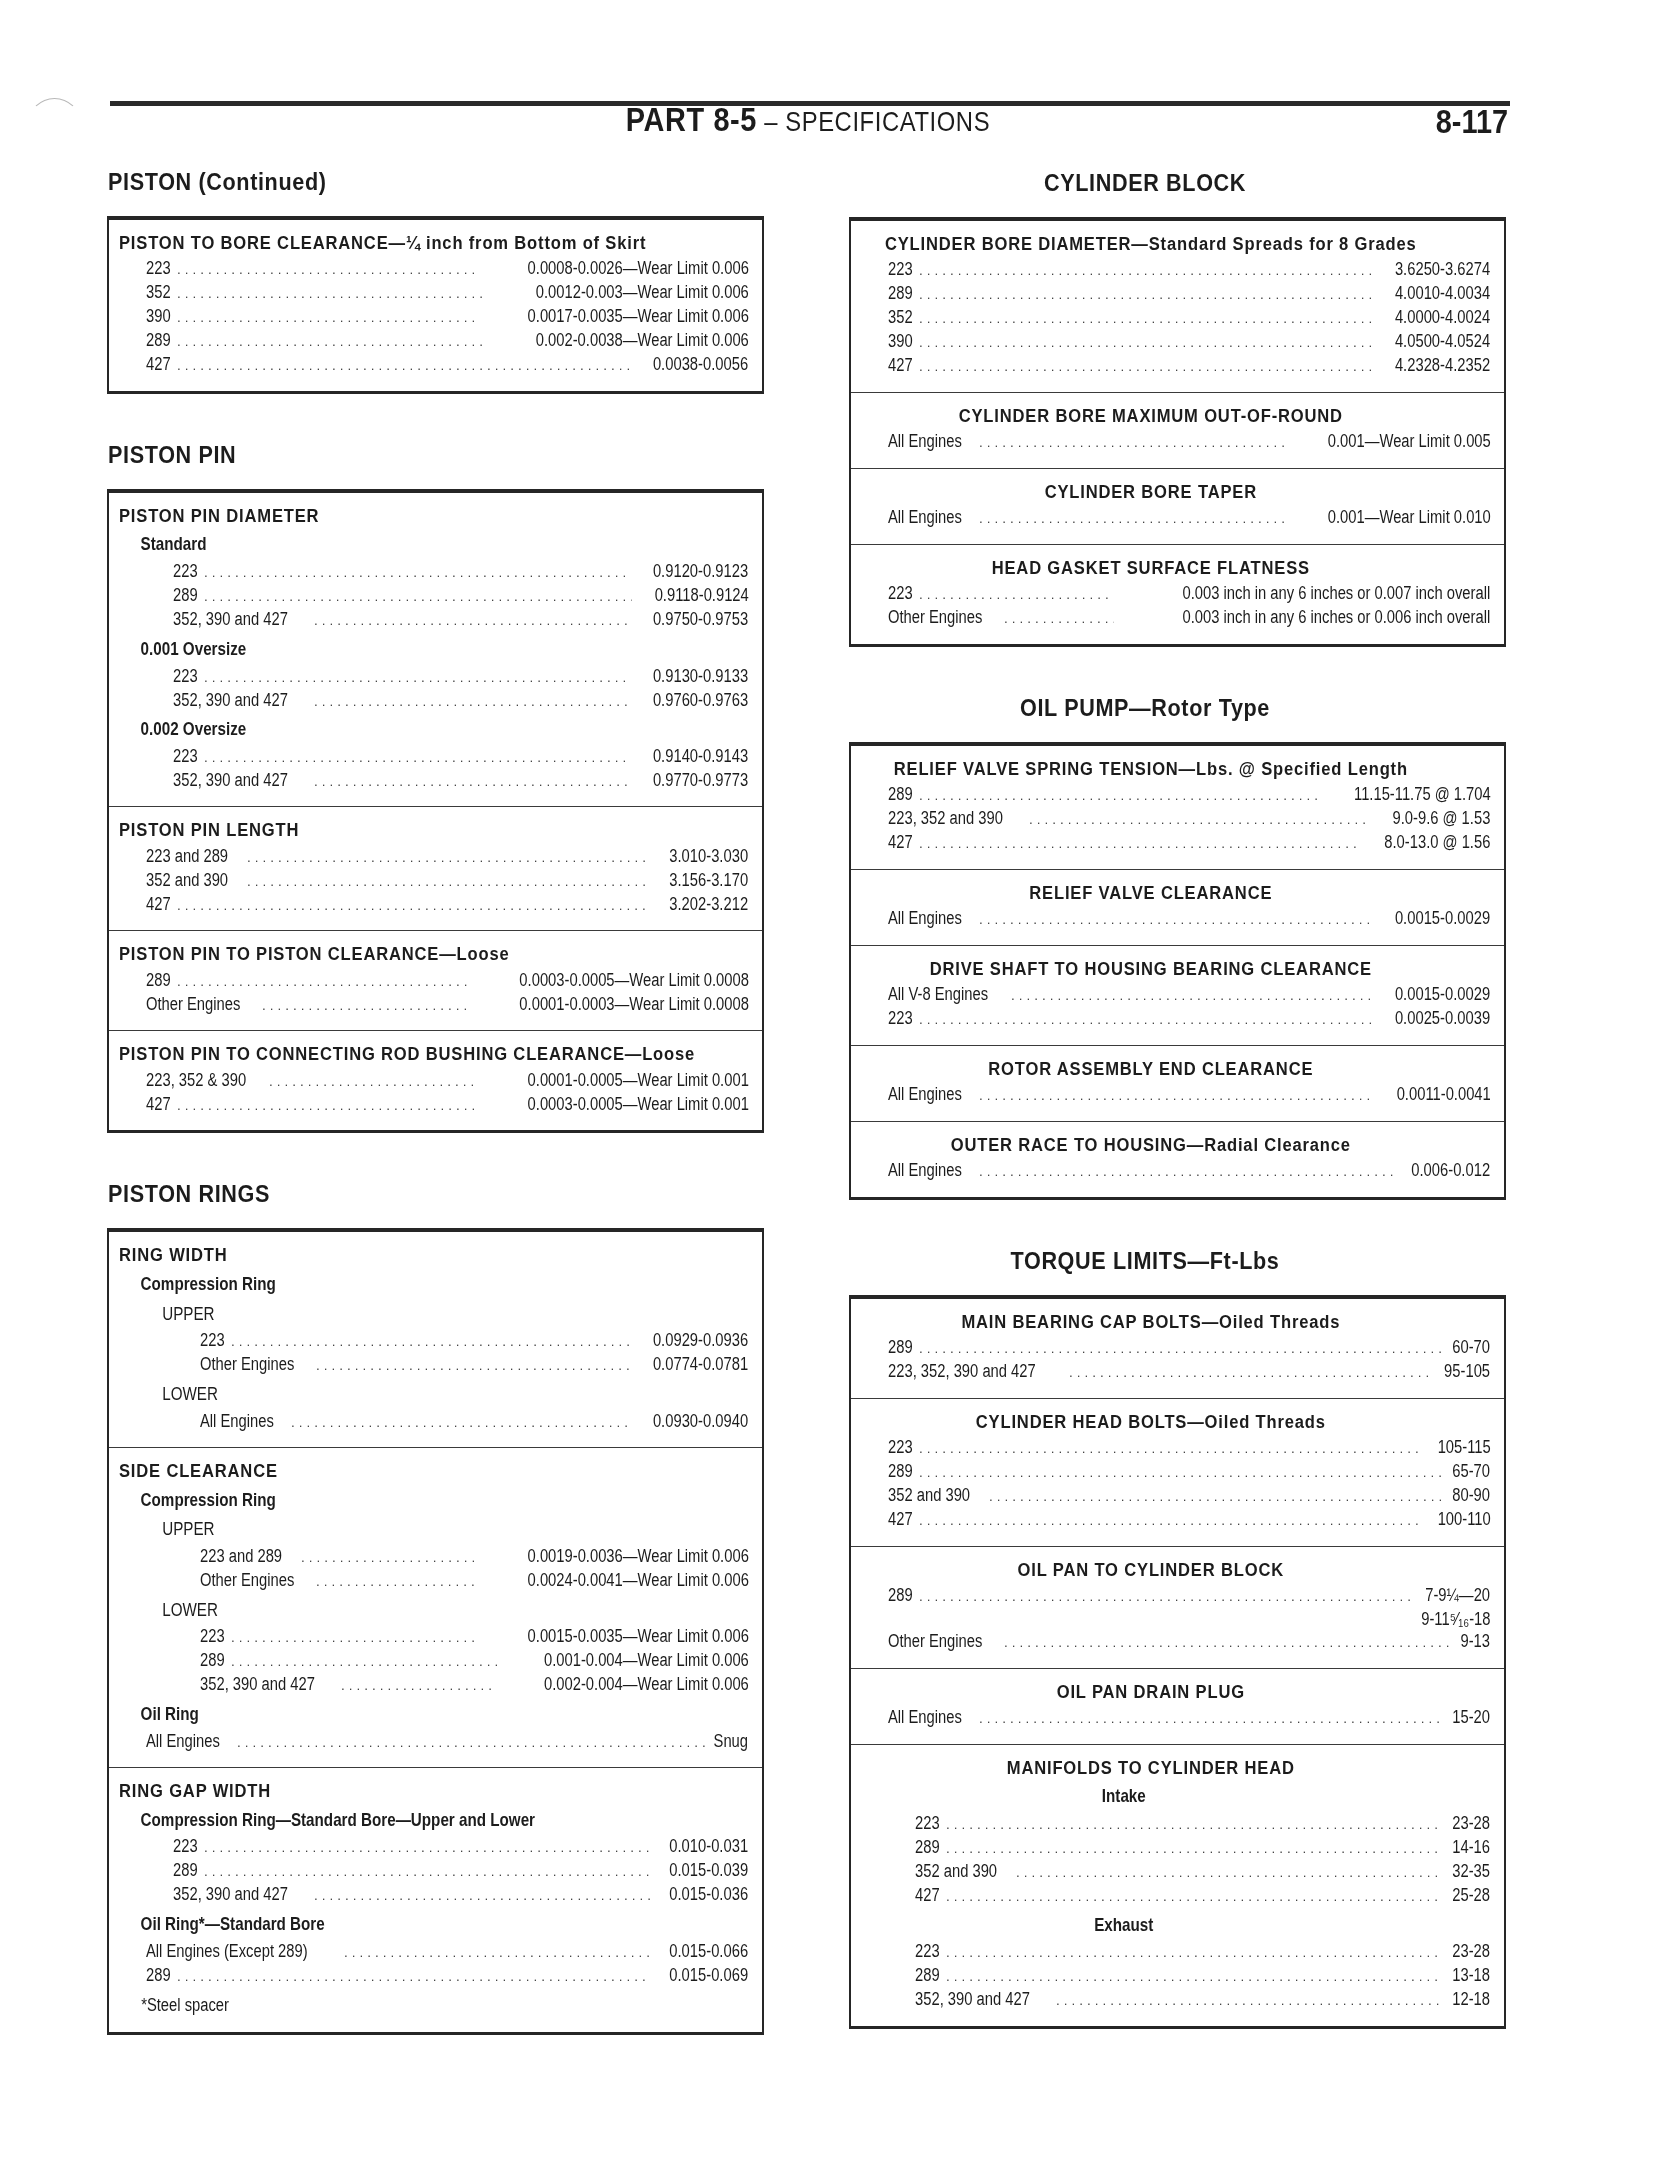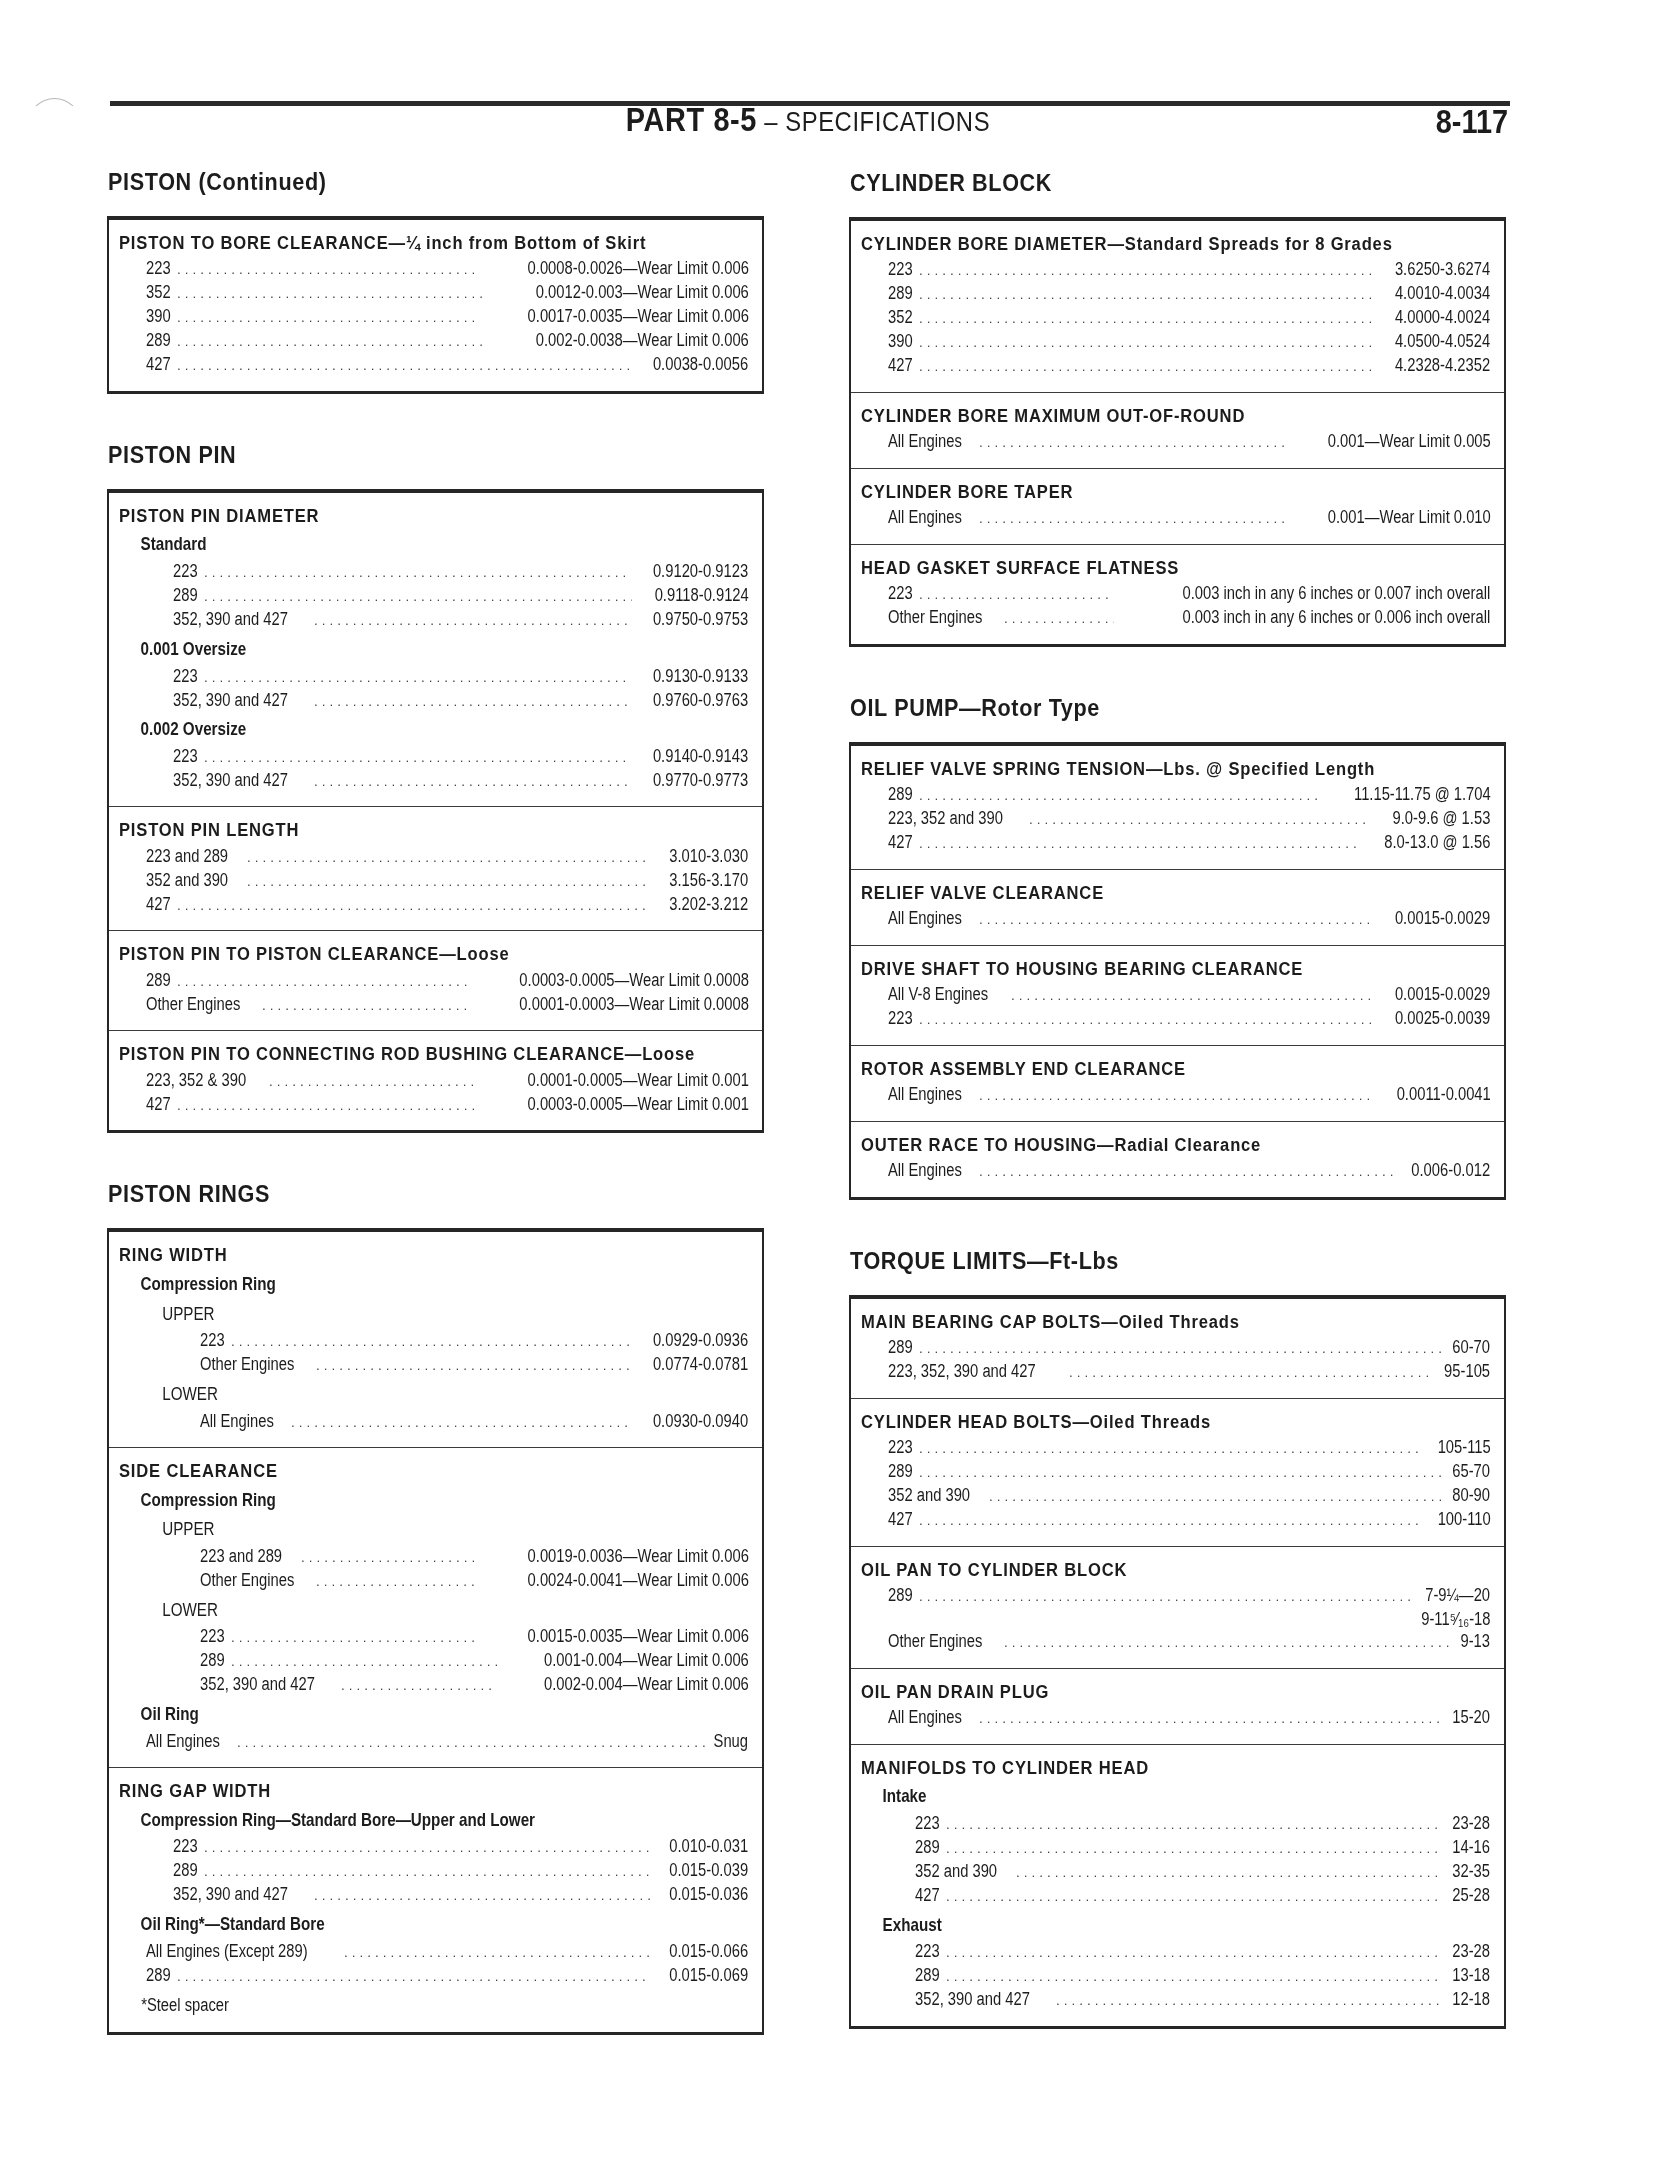--- a/index.html
+++ b/index.html
@@ -25,21 +25,21 @@
   .header .title .sub { font-weight: normal; font-size: 28px; }
   .header .pageno {
     position: absolute; right: 0; top: 6.8px; font-weight: bold; font-size: 34px;
     transform: scaleX(0.85); transform-origin: right;
   }
   .header-rule {
     position: absolute; left: 110px; top: 101px; width: 1400px; height: 4.7px; background: #2a2a2a;
   }
   .col { position: absolute; }
   .col-left { left: 107px; top: 168px; width: 657px; }
-  .col-right { left: 849px; top: 169px; width: 657px; }
+  .col-right { left: 849px; top: 169px; width: 657px; text-align: center; }
 
   .sec-title {
     font-weight: bold; font-size: 24px; letter-spacing: 0.7px; margin: 0 0 20px 1.4px;
     transform: scaleX(0.9); transform-origin: left;
   }
 
   .box {
     border: 2px solid #262626; border-top-width: 4px; border-bottom-width: 3.4px;
     margin-bottom: 47px; background: #fff;
   }

